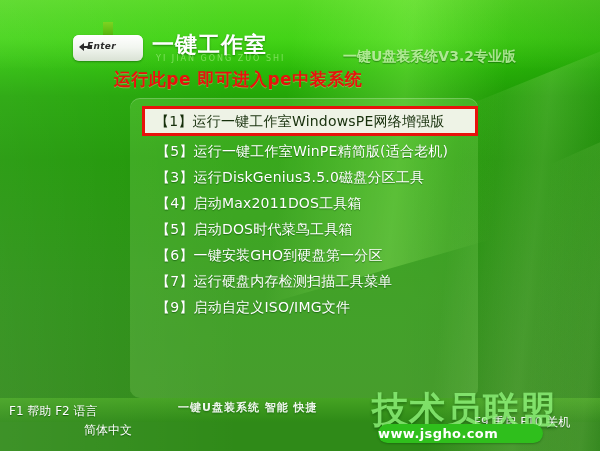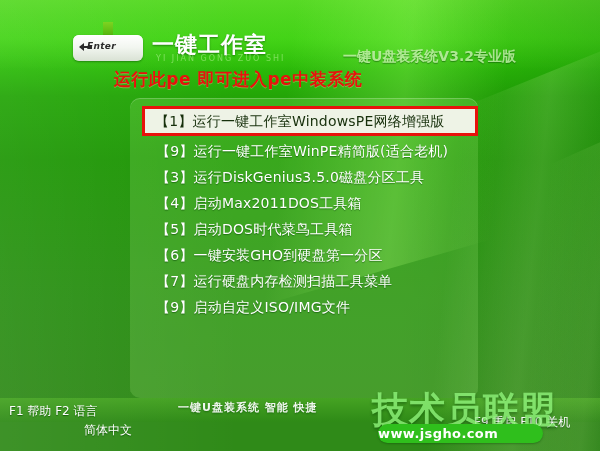--- a/index.html
+++ b/index.html
@@ -265,21 +265,21 @@
     <div class="brand-sub">YI JIAN GONG ZUO SHI</div>
 
     <div class="version-tag">一键U盘装系统V3.2专业版</div>
 
     <div class="headline">运行此pe 即可进入pe中装系统</div>
   </div>
 
   <div class="menu-panel">
     <div class="menu-list" id="menu-list">
         <div class="menu-item selected">【1】运行一键工作室WindowsPE网络增强版</div>
-        <div class="menu-item">【9】运行一键工作室WinPE精简版(适合老机)</div>
+        <div class="menu-item">【5】运行一键工作室WinPE精简版(适合老机)</div>
         <div class="menu-item">【3】运行DiskGenius3.5.0磁盘分区工具</div>
         <div class="menu-item">【4】启动Max2011DOS工具箱</div>
         <div class="menu-item">【5】启动DOS时代菜鸟工具箱</div>
         <div class="menu-item">【6】一键安装GHO到硬盘第一分区</div>
         <div class="menu-item">【7】运行硬盘内存检测扫描工具菜单</div>
         <div class="menu-item">【9】启动自定义ISO/IMG文件</div>
       </div>
   </div>
 
   <div class="footer">

